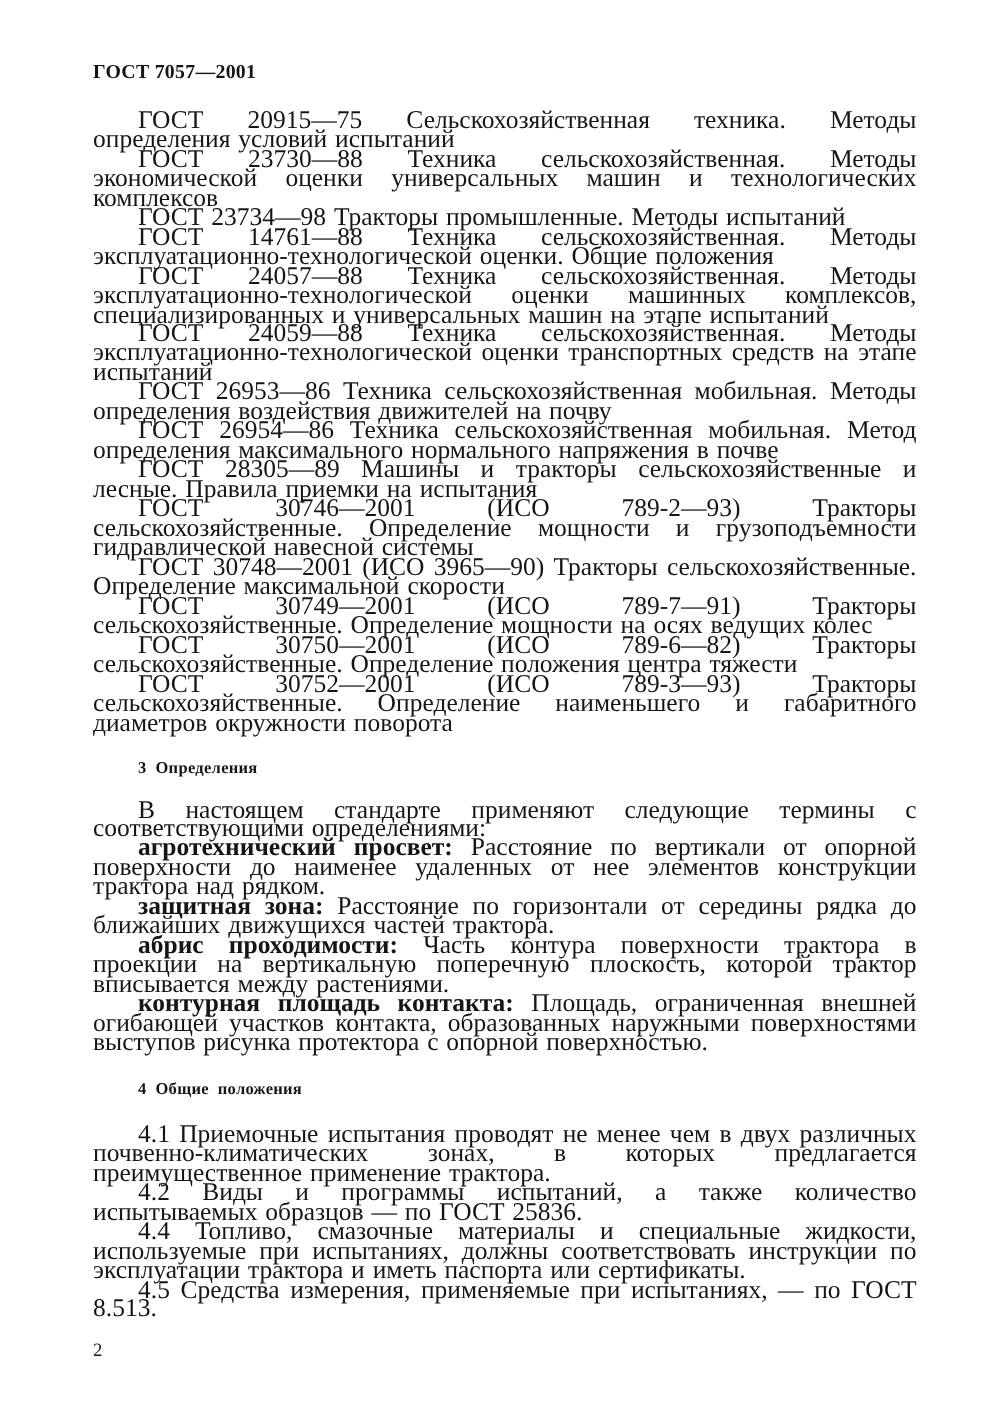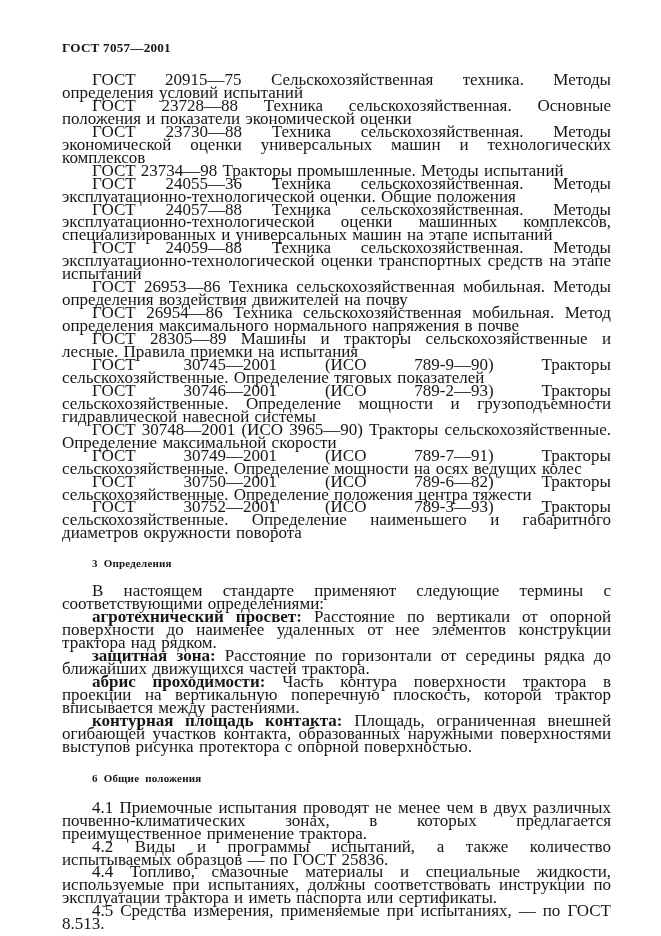--- a/index.html
+++ b/index.html
@@ -57,48 +57,46 @@
 </style>
 </head>
 <body>
 
 <div class="page">
 
   <div class="doc-header">ГОСТ 7057—2001</div>
 
   <div>
     <p class="para">ГОСТ 20915—75 Сельскохозяйственная техника. Методы определения условий испытаний</p>
-    <p class="para">ГОСТ 23728—88 Техника сельскохозяйственная. Основные положения и показатели экономической оценки</p>
     <p class="para">ГОСТ 23730—88 Техника сельскохозяйственная. Методы экономической оценки универсальных машин и технологических комплексов</p>
     <p class="para">ГОСТ 23734—98 Тракторы промышленные. Методы испытаний</p>
-    <p class="para">ГОСТ 24055—36 Техника сельскохозяйственная. Методы эксплуатационно-технологической оценки. Общие положения</p>
+    <p class="para">ГОСТ 14761—88 Техника сельскохозяйственная. Методы эксплуатационно-технологической оценки. Общие положения</p>
     <p class="para">ГОСТ 24057—88 Техника сельскохозяйственная. Методы эксплуатационно-технологической оценки машинных комплексов, специализированных и универсальных машин на этапе испытаний</p>
     <p class="para">ГОСТ 24059—88 Техника сельскохозяйственная. Методы эксплуатационно-технологической оценки транспортных средств на этапе испытаний</p>
     <p class="para">ГОСТ 26953—86 Техника сельскохозяйственная мобильная. Методы определения воздействия движителей на почву</p>
     <p class="para">ГОСТ 26954—86 Техника сельскохозяйственная мобильная. Метод определения максимального нормального напряжения в почве</p>
     <p class="para">ГОСТ 28305—89 Машины и тракторы сельскохозяйственные и лесные. Правила приемки на испытания</p>
-    <p class="para">ГОСТ 30745—2001 (ИСО 789-9—90) Тракторы сельскохозяйственные. Определение тяговых показателей</p>
     <p class="para">ГОСТ 30746—2001 (ИСО 789-2—93) Тракторы сельскохозяйственные. Определение мощности и грузоподъемности гидравлической навесной системы</p>
     <p class="para">ГОСТ 30748—2001 (ИСО 3965—90) Тракторы сельскохозяйственные. Определение максимальной скорости</p>
     <p class="para">ГОСТ 30749—2001 (ИСО 789-7—91) Тракторы сельскохозяйственные. Определение мощности на осях ведущих колес</p>
     <p class="para">ГОСТ 30750—2001 (ИСО 789-6—82) Тракторы сельскохозяйственные. Определение положения центра тяжести</p>
     <p class="para">ГОСТ 30752—2001 (ИСО 789-3—93) Тракторы сельскохозяйственные. Определение наименьшего и габаритного диаметров окружности поворота</p>
   </div>
 
   <div class="section-heading">3 Определения</div>
 
   <div>
     <p class="para">В настоящем стандарте применяют следующие термины с соответствующими определениями:</p>
     <p class="para"><span class="term">агротехнический просвет:</span><span> Расстояние по вертикали от опорной поверхности до наименее удаленных от нее элементов конструкции трактора над рядком.</span></p>
     <p class="para"><span class="term">защитная зона:</span><span> Расстояние по горизонтали от середины рядка до ближайших движущихся частей трактора.</span></p>
     <p class="para"><span class="term">абрис проходимости:</span><span> Часть контура поверхности трактора в проекции на вертикальную поперечную плоскость, которой трактор вписывается между растениями.</span></p>
     <p class="para"><span class="term">контурная площадь контакта:</span><span> Площадь, ограниченная внешней огибающей участков контакта, образованных наружными поверхностями выступов рисунка протектора с опорной поверхностью.</span></p>
   </div>
 
-  <div class="section-heading second">6 Общие положения</div>
+  <div class="section-heading second">4 Общие положения</div>
 
   <div>
     <p class="para">4.1 Приемочные испытания проводят не менее чем в двух различных почвенно-климатических зонах, в которых предлагается преимущественное применение трактора.</p>
     <p class="para">4.2 Виды и программы испытаний, а также количество испытываемых образцов — по ГОСТ 25836.</p>
     <p class="para">4.4 Топливо, смазочные материалы и специальные жидкости, используемые при испытаниях, должны соответствовать инструкции по эксплуатации трактора и иметь паспорта или сертификаты.</p>
     <p class="para">4.5 Средства измерения, применяемые при испытаниях, — по ГОСТ 8.513.</p>
   </div>
 
   <div class="page-number">2</div>
 

